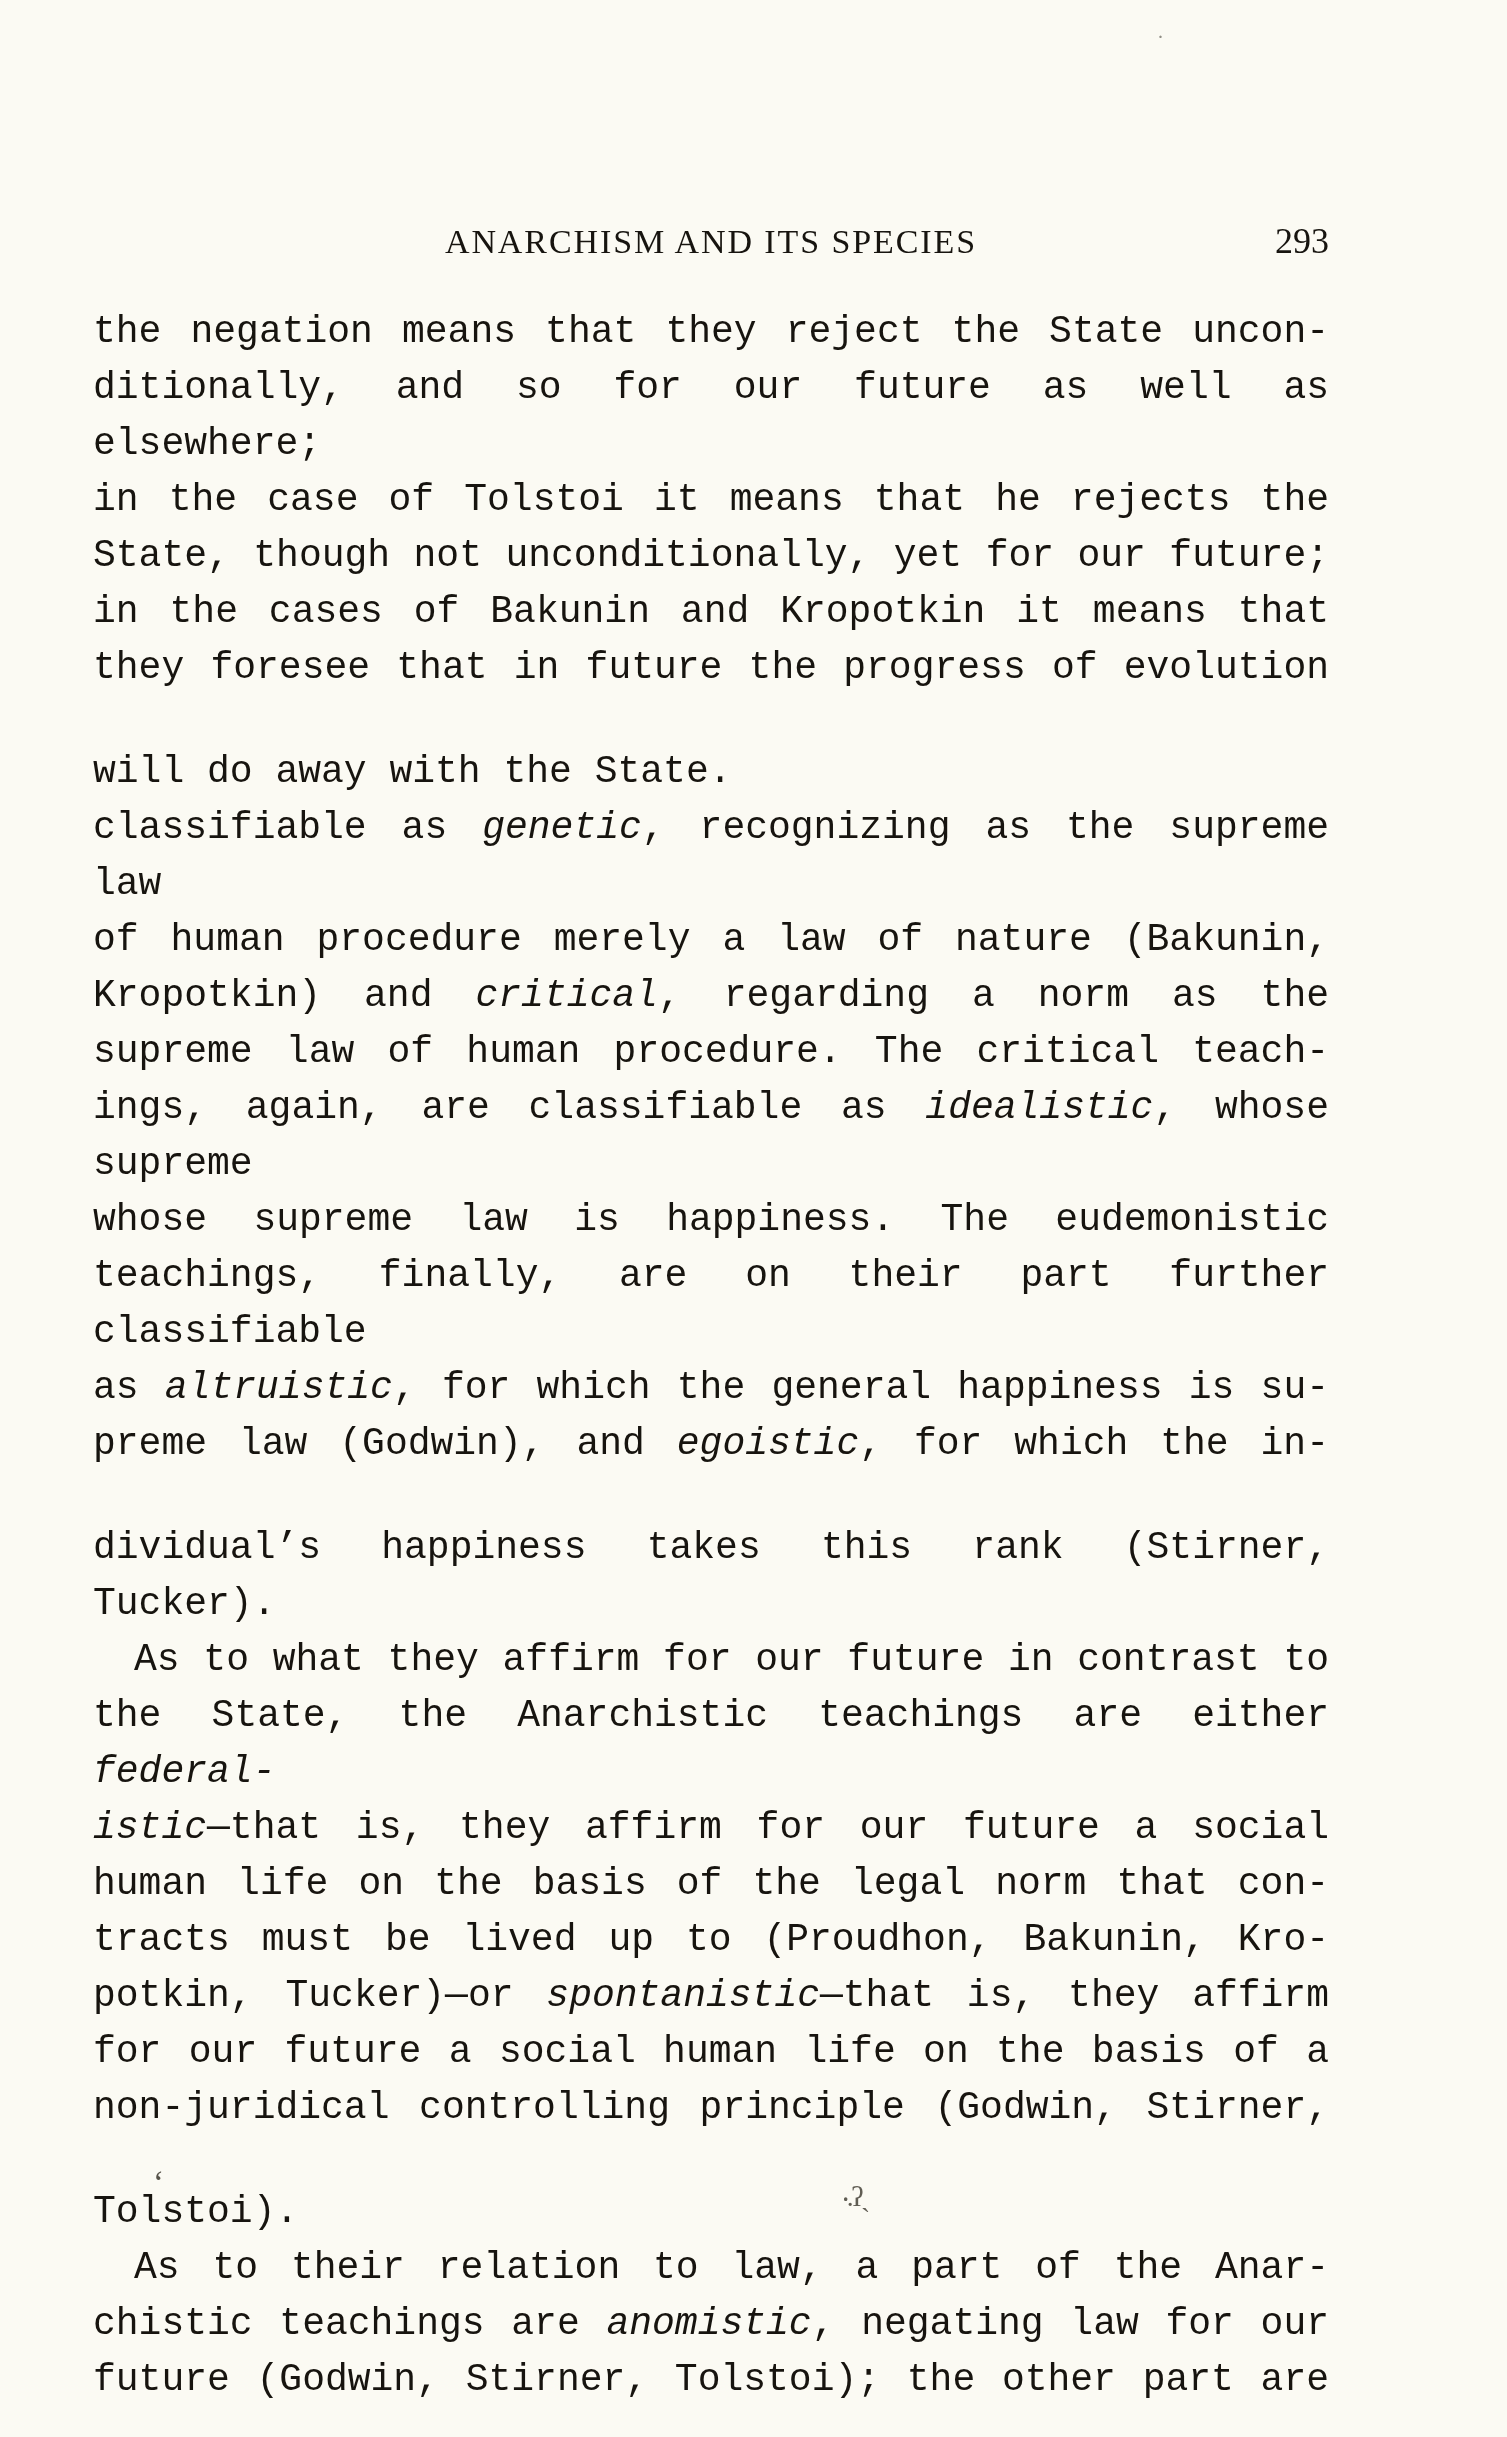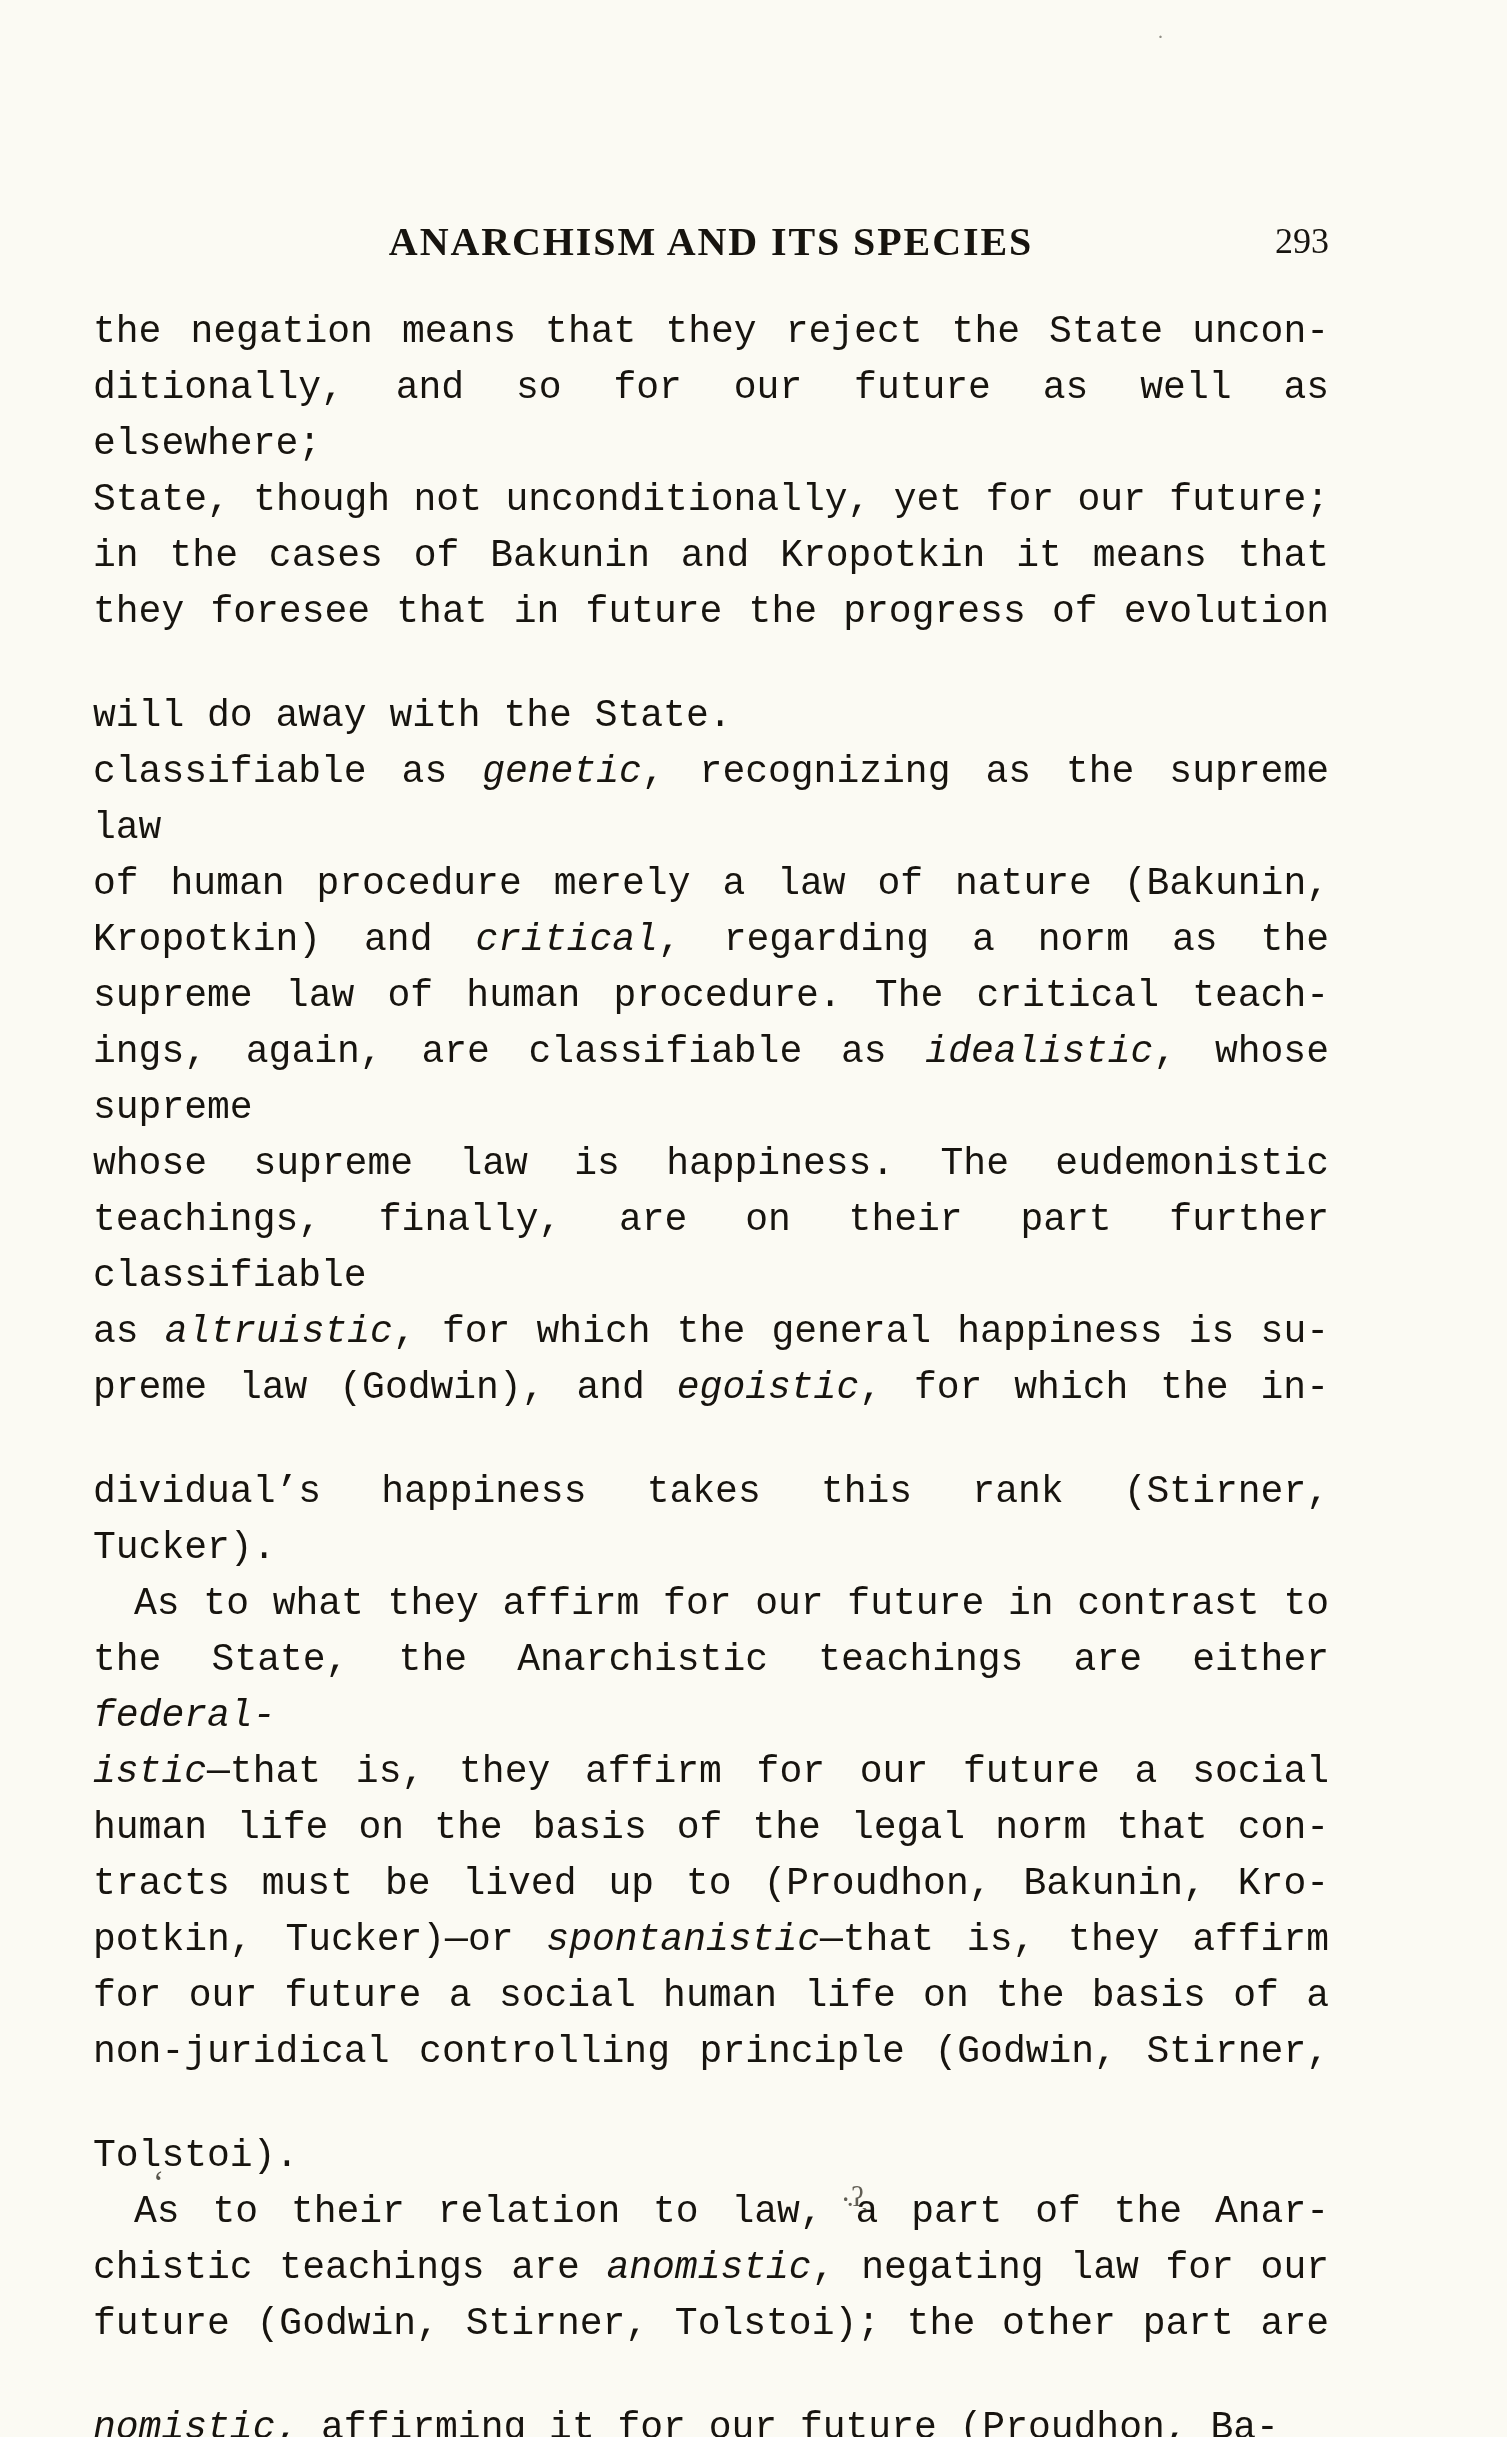--- a/index.html
+++ b/index.html
@@ -26,22 +26,22 @@
   .running-head {
     position: relative;
     height: 69px;
     margin-bottom: 27.5px;
   }
   .running-title {
     position: absolute;
     left: 0;
     right: 0;
     text-align: center;
-    font-weight: bold;
-    font-size: 40px;
+    font-weight: normal;
+    font-size: 34px;
     letter-spacing: 1.9px;
     line-height: 69px;
     white-space: nowrap;
   }
   .page-number {
     position: absolute;
     right: 0;
     top: 0;
     font-weight: normal;
     font-size: 36px;
@@ -103,20 +103,21 @@
     <div class="running-head">
       <div class="running-title">ANARCHISM AND ITS SPECIES</div>
       <div class="page-number">293</div>
     </div>
 
     <div class="page-body">
 
     <div class="paragraph">
           <div class="line"><span>the negation means that they reject the State uncon-</span></div>
           <div class="line"><span>ditionally, and so for our future as well as elsewhere;</span></div>
+          <div class="line"><span>in the case of Tolstoi it means that he rejects the</span></div>
           <div class="line"><span>State, though not unconditionally, yet for our future;</span></div>
           <div class="line"><span>in the cases of Bakunin and Kropotkin it means that</span></div>
           <div class="line"><span>they foresee that in future the progress of evolution</span></div>
           <div class="line last"><span>will do away with the State.</span></div>
         </div>
         <div class="paragraph">
           <div class="line"><span>classifiable as </span><em>genetic</em><span>, recognizing as the supreme law</span></div>
           <div class="line"><span>of human procedure merely a law of nature (Bakunin,</span></div>
           <div class="line"><span>Kropotkin) and </span><em>critical</em><span>, regarding a norm as the</span></div>
           <div class="line"><span>supreme law of human procedure.  The critical teach-</span></div>

